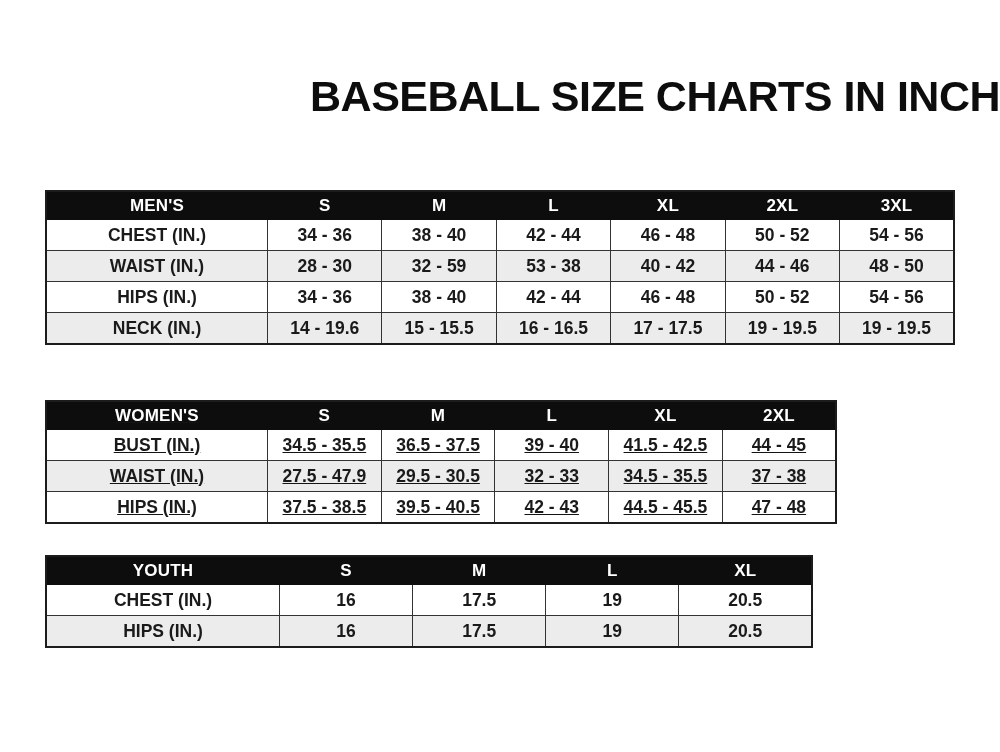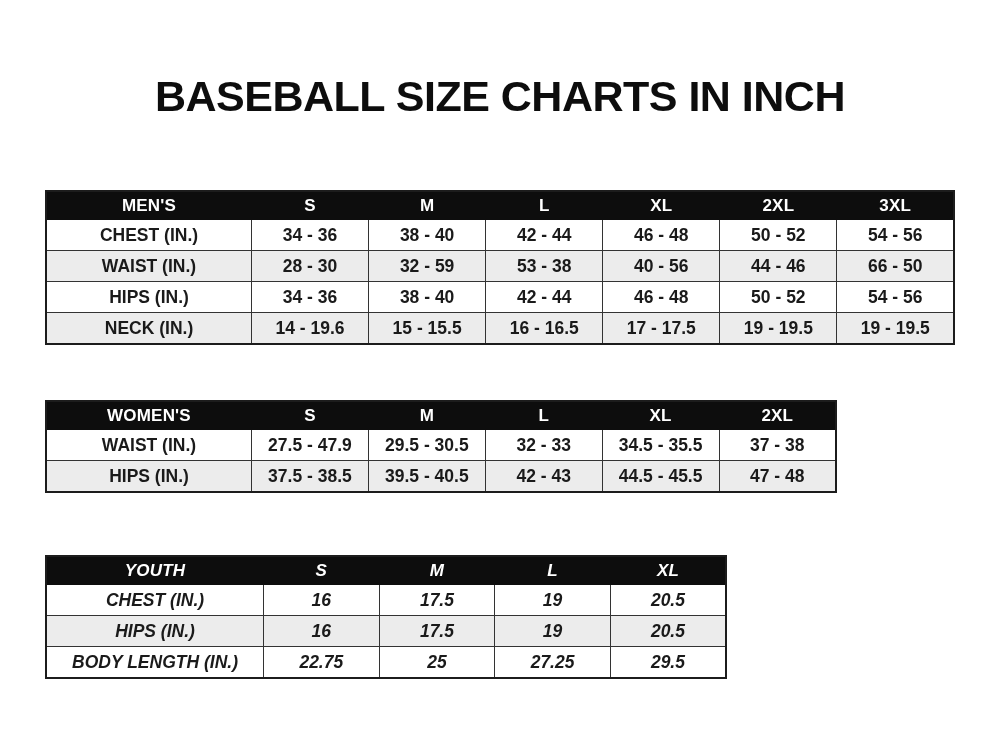--- a/index.html
+++ b/index.html
@@ -19,21 +19,21 @@
     height: 752px;
     background: #ffffff;
     overflow: hidden;
   }
   .page-title {
     position: absolute;
     top: 72px;
     left: 0;
     width: 100%;
     margin: 0;
-    text-align: center;
+    text-align: right;
     font-size: 43px;
     font-weight: 700;
     letter-spacing: -0.5px;
     color: #0d0d0d;
     white-space: nowrap;
   }
   table.size-table {
     position: absolute;
     left: 45px;
     border-collapse: collapse;
@@ -42,41 +42,41 @@
   }
   table.size-table th {
     background: #0d0d0d;
     color: #ffffff;
     font-size: 17px;
     font-weight: 700;
     height: 27px;
     text-align: center;
     letter-spacing: 0.2px;
     border: 1px solid #0d0d0d;
-    padding: 0 3px;
+    padding: 0 11px;
     overflow: hidden;
   }
   table.size-table td {
     height: 30px;
     font-size: 17.5px;
     font-weight: 700;
     text-align: center;
     color: #1a1a1a;
     border: 1.5px solid #333333;
     padding: 0 2px;
     background: #ffffff;
     white-space: nowrap;
     overflow: hidden;
   }
   table.size-table tbody tr:nth-child(even) td {
     background: #ececec;
   }
   .table-mens   { top: 190px; width: 910px; }
-  .table-womens { top: 400px; width: 792px; }
-  .table-youth  { top: 555px; width: 682px; font-style: italic; }
+  .table-womens { top: 400px; width: 792px; text-decoration: underline; }
+  .table-youth  { top: 555px; width: 768px; }
   .table-mens   th:first-child { width: 198px; }
   .table-womens th:first-child { width: 198px; }
   .table-youth  th:first-child { width: 210px; }
   .table-womens td { height: 31px; }
 </style>
 </head>
 <body>
 
 <div class="page">
   <h1 class="page-title">BASEBALL SIZE CHARTS IN INCH</h1>
@@ -101,23 +101,23 @@
           <td>42 - 44</td>
           <td>46 - 48</td>
           <td>50 - 52</td>
           <td>54 - 56</td>
         </tr>
         <tr>
           <td>WAIST (IN.)</td>
           <td>28 - 30</td>
           <td>32 - 59</td>
           <td>53 - 38</td>
-          <td>40 - 56</td>
+          <td>40 - 42</td>
           <td>44 - 46</td>
-          <td>66 - 50</td>
+          <td>48 - 50</td>
         </tr>
         <tr>
           <td>HIPS (IN.)</td>
           <td>34 - 36</td>
           <td>38 - 40</td>
           <td>42 - 44</td>
           <td>46 - 48</td>
           <td>50 - 52</td>
           <td>54 - 56</td>
         </tr>
@@ -139,20 +139,28 @@
           <th>WOMEN'S</th>
           <th>S</th>
           <th>M</th>
           <th>L</th>
           <th>XL</th>
           <th>2XL</th>
         </tr>
       </thead>
       <tbody>
         <tr>
+          <td>BUST (IN.)</td>
+          <td>34.5 - 35.5</td>
+          <td>36.5 - 37.5</td>
+          <td>39 - 40</td>
+          <td>41.5 - 42.5</td>
+          <td>44 - 45</td>
+        </tr>
+        <tr>
           <td>WAIST (IN.)</td>
           <td>27.5 - 47.9</td>
           <td>29.5 - 30.5</td>
           <td>32 - 33</td>
           <td>34.5 - 35.5</td>
           <td>37 - 38</td>
         </tr>
         <tr>
           <td>HIPS (IN.)</td>
           <td>37.5 - 38.5</td>
@@ -182,22 +190,15 @@
           <td>19</td>
           <td>20.5</td>
         </tr>
         <tr>
           <td>HIPS (IN.)</td>
           <td>16</td>
           <td>17.5</td>
           <td>19</td>
           <td>20.5</td>
         </tr>
-        <tr>
-          <td>BODY LENGTH (IN.)</td>
-          <td>22.75</td>
-          <td>25</td>
-          <td>27.25</td>
-          <td>29.5</td>
-        </tr>
       </tbody>
     </table>
 </div>
 
 </body></html>

